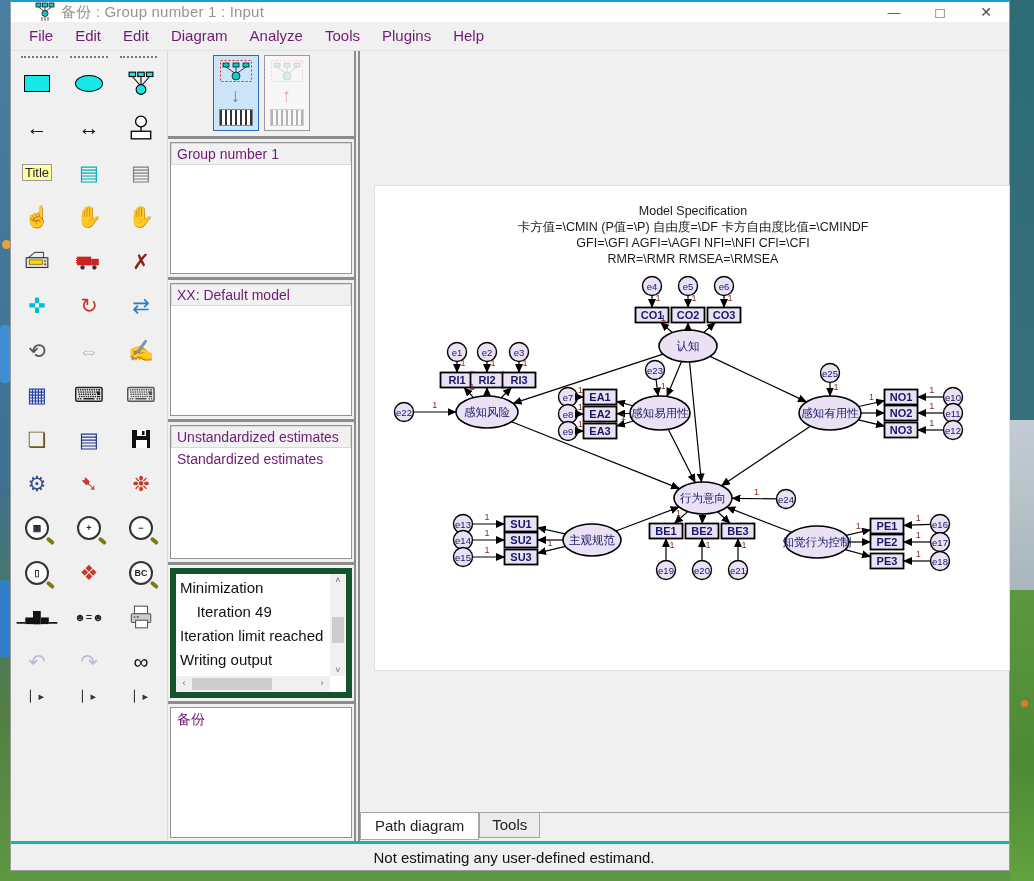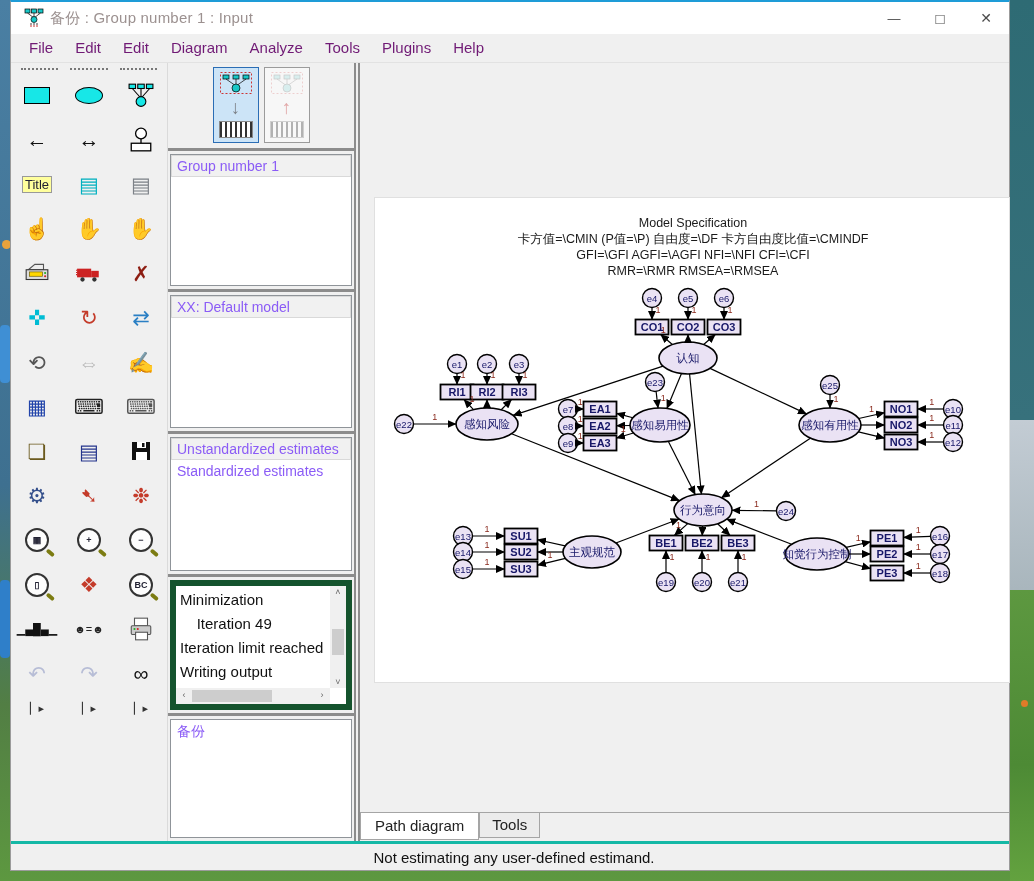--- a/index.html
+++ b/index.html
@@ -3,21 +3,21 @@
 <meta charset="utf-8">
 <style>
   html,body{margin:0;padding:0;}
   body{font-family:"Liberation Sans",sans-serif;-webkit-font-smoothing:antialiased;}
   .desktop{position:relative;width:1034px;height:881px;overflow:hidden;
     background:linear-gradient(180deg,#4a7fa3 0%,#3e7090 55%,#527e44 80%,#5d9840 100%);}
   .blob{position:absolute;border-radius:4px;}
   
   .window{position:absolute;left:10px;top:0;width:1000px;height:871px;background:#fff;
     border:1px solid #9b9b9b;border-top:2px solid #1e9cd7;box-sizing:border-box;display:flex;flex-direction:column;}
-  .titlebar{height:32px;display:flex;align-items:center;padding-left:13px;background:#fff;flex:0 0 auto;}
+  .titlebar{height:20px;display:flex;align-items:center;padding-left:24px;background:#fff;flex:0 0 auto;}
   .app-icon{width:20px;height:20px;margin-right:6px;flex:0 0 auto;}
   .title-text{font-size:15px;color:#9c9190;letter-spacing:.2px;flex:1 1 auto;white-space:nowrap;overflow:hidden;}
   .win-controls{display:flex;flex:0 0 auto;}
   .win-btn{width:46px;height:30px;display:flex;align-items:center;justify-content:center;
     color:#4a4a4a;font-size:13px;cursor:default;}
   .menubar{height:28px;background:#f0f0f0;border-bottom:1px solid #e2e2e2;display:flex;align-items:stretch;
     padding-left:7px;flex:0 0 auto;}
   .menu-item{font-size:15px;color:#701a75;padding:0 11px;line-height:28px;white-space:nowrap;}
   .winbody{flex:1 1 auto;display:flex;min-height:0;background:#f0f0f0;}
   
@@ -40,21 +40,21 @@
   .midpanel{width:186px;flex:0 0 auto;display:flex;flex-direction:column;background:#f0f0f0;min-height:0;}
   .viewbtns{height:84px;display:flex;align-items:center;justify-content:center;gap:5px;flex:0 0 auto;}
   .viewbtn{width:46px;height:76px;border:1px solid #9b9b9b;background:#f7f7f7;display:flex;flex-direction:column;
     align-items:center;justify-content:space-between;padding:4px 2px;box-sizing:border-box;}
   .viewbtn.active{background:#cce4f7;border-color:#2a6db5;}
   .vb-arrow{font-size:19px;font-weight:bold;line-height:1;}
   .vb-keys{width:32px;height:15px;background:repeating-linear-gradient(90deg,#333 0 2px,#fff 2px 5px);border:1px solid #888;}
   .viewbtn.dim .vb-keys{opacity:.35;}
   .hsplit{height:5px;flex:0 0 auto;background:linear-gradient(180deg,#f0f0f0 0 1px,#8c8c8c 1px 4px,#f0f0f0 4px);}
   .listbox{background:#fff;border:1px solid #8f9499;margin:2px 2px;overflow:hidden;position:relative;}
-  .lb-item{font-size:14px;color:#8b5cf6;padding:3px 6px;white-space:nowrap;}
+  .lb-item{font-size:14px;color:#701a75;padding:3px 6px;white-space:nowrap;}
   .lb-item.sel{background:#f1f1f1;border:1px solid #d9d9d9;padding:2px 5px;}
   .groups{height:130px;flex:0 0 auto;}
   .models{height:131px;flex:0 0 auto;}
   .estimates{height:132px;flex:0 0 auto;}
   .logbox{height:118px;flex:0 0 auto;background:#fff;border:6px solid #14532d;margin:2px 2px;position:relative;overflow:hidden;}
   .loglines{position:absolute;left:4px;top:2px;right:17px;bottom:16px;overflow:hidden;
     font-size:15px;line-height:24px;white-space:pre;color:#111;}
   .vscroll{position:absolute;top:0;right:0;bottom:16px;width:16px;background:#f0f0f0;font-size:9px;color:#666;}
   .vscroll .arr{position:absolute;width:16px;text-align:center;}
   .vscroll .thumb{position:absolute;left:2px;right:2px;top:42%;height:26px;background:#cdcdcd;}

